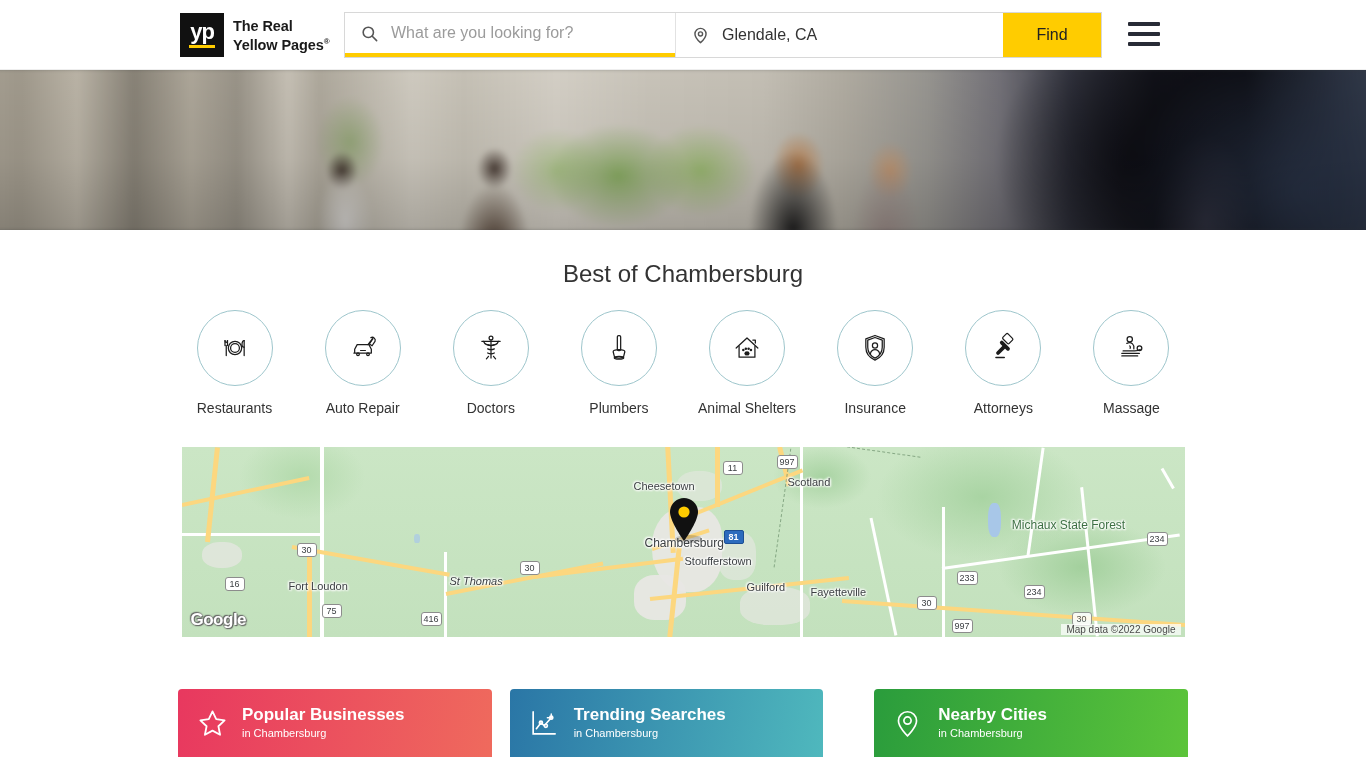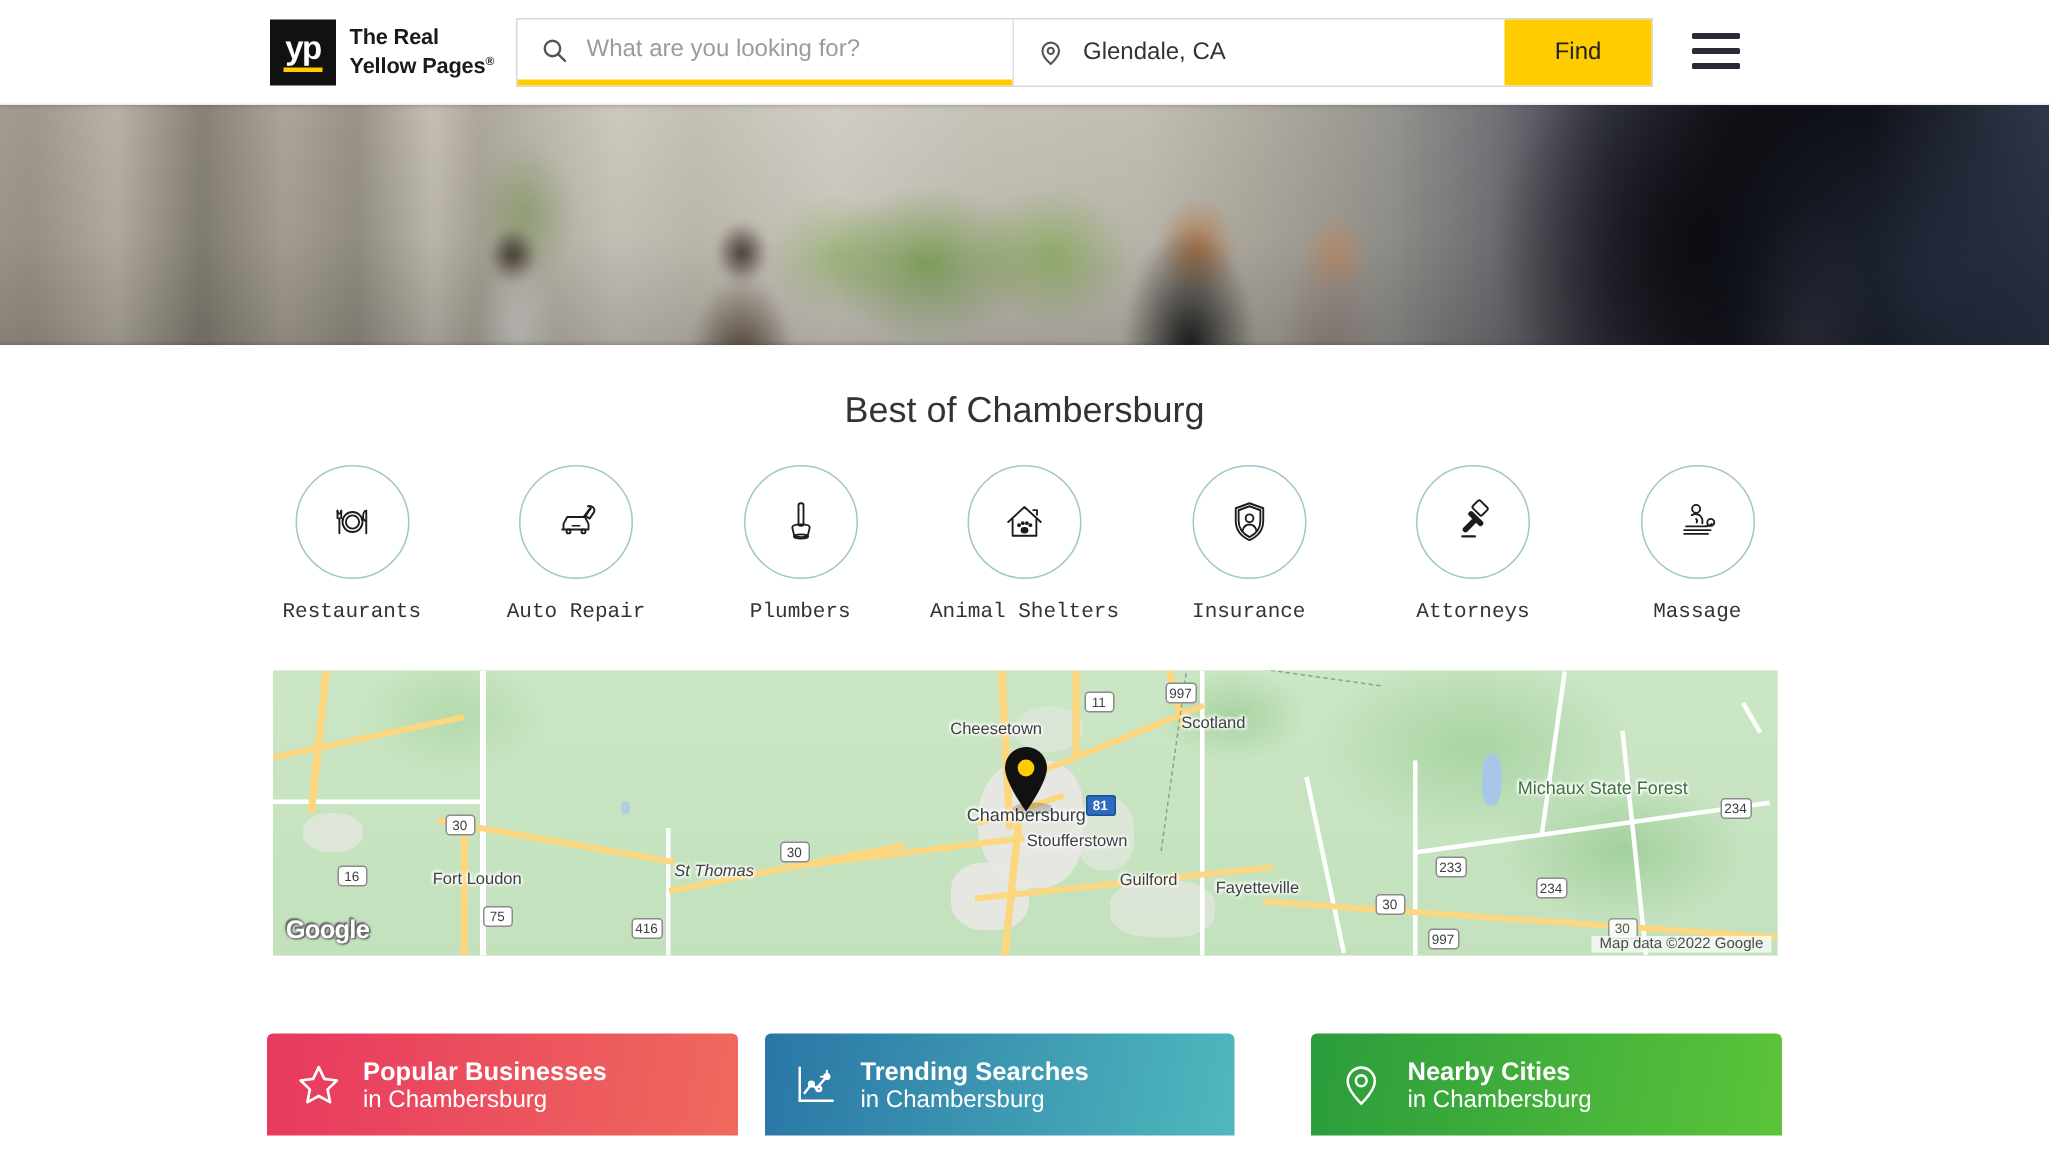--- a/index.html
+++ b/index.html
@@ -186,21 +186,20 @@
     color: #333333;
     font-weight: normal;
     margin: 0;
     padding-top: 30px;
   }
   .cats {
     display: flex;
     justify-content: space-between;
     width: 1010px;
     margin: 22px auto 0 auto;
-    font-family: Liberation Mono, monospace;
   }
   .cat {
     width: 113px;
     display: flex;
     flex-direction: column;
     align-items: center;
     cursor: pointer;
   }
   .cat-circle {
     width: 76px; height: 76px;
@@ -309,21 +308,21 @@
     height: 68px;
     border-radius: 4px 4px 0 0;
     display: flex;
     align-items: center;
     padding-left: 18px;
     cursor: pointer;
   }
   .card-icon { width: 36px; flex: 0 0 auto; display: flex; align-items: center; }
   .card-text { margin-left: 10px; color: #ffffff; }
   .card-title { font-size: 17px; font-weight: bold; line-height: 20px; }
-  .card-sub { font-size: 16px; line-height: 17px; }
+  .card-sub { font-size: 11px; line-height: 17px; }
 </style>
 </head>
 <body>
 
 <div class="header">
 
   <a class="logo-wrap">
     <div class="logo-mark">
       <div class="yp">yp</div>
       <div class="bar"></div>
@@ -393,20 +392,33 @@
         <circle cx="18" cy="31.5" r="1.6"></circle>
           <circle cx="30" cy="31.5" r="1.6"></circle>
         <path d="M21 27h6" stroke-width="1.2"></path>
         <path d="M30 20l5-6.5"></path>
         <path d="M33.5 11.5a3.6 3.6 0 0 1 4.9 4.6l-3.5 5.2-3.2-2.2 3.3-5a1.2 1.2 0 0 0-1.5-2.6z"></path>
       </svg>
     </span>
     <span class="cat-label">Auto Repair</span>
   </a>
 
+  <a class="cat">
+    <span class="cat-circle">
+      <svg width="40" height="40" viewBox="0 0 48 48" fill="none" stroke="#1c1c1c" stroke-width="1.5" stroke-linecap="round">
+        <circle cx="24" cy="12" r="2.3"></circle>
+        <path d="M13 16h22"></path>
+        <path d="M15 16c1.5 4 4.5 5 9 5s7.5-1 9-5"></path>
+        <path d="M24 15v21"></path>
+        <path d="M20 20c3 1.5 5 1.5 8 0M20 25c3 1.5 5 1.5 8 0M20 30c3 1.5 5 1.5 8 0"></path>
+        <path d="M21 34l-2.5 3M27 34l2.5 3"></path>
+      </svg>
+    </span>
+    <span class="cat-label">Doctors</span>
+  </a>
 
   <a class="cat">
     <span class="cat-circle">
       <svg width="40" height="40" viewBox="0 0 48 48" fill="none" stroke="#1c1c1c" stroke-width="1.5" stroke-linecap="round" stroke-linejoin="round">
         <rect x="22" y="9" width="4" height="18" rx="1.6"></rect>
         <path d="M17 28.5c0-1.6 3.1-2.6 7-2.6s7 1 7 2.6l-1.4 5.6c-.2 1.1-2.6 2-5.6 2s-5.4-.9-5.6-2z"></path>
         <ellipse cx="24" cy="35.6" rx="5.7" ry="1.7"></ellipse>
       </svg>
     </span>
     <span class="cat-label">Plumbers</span>

